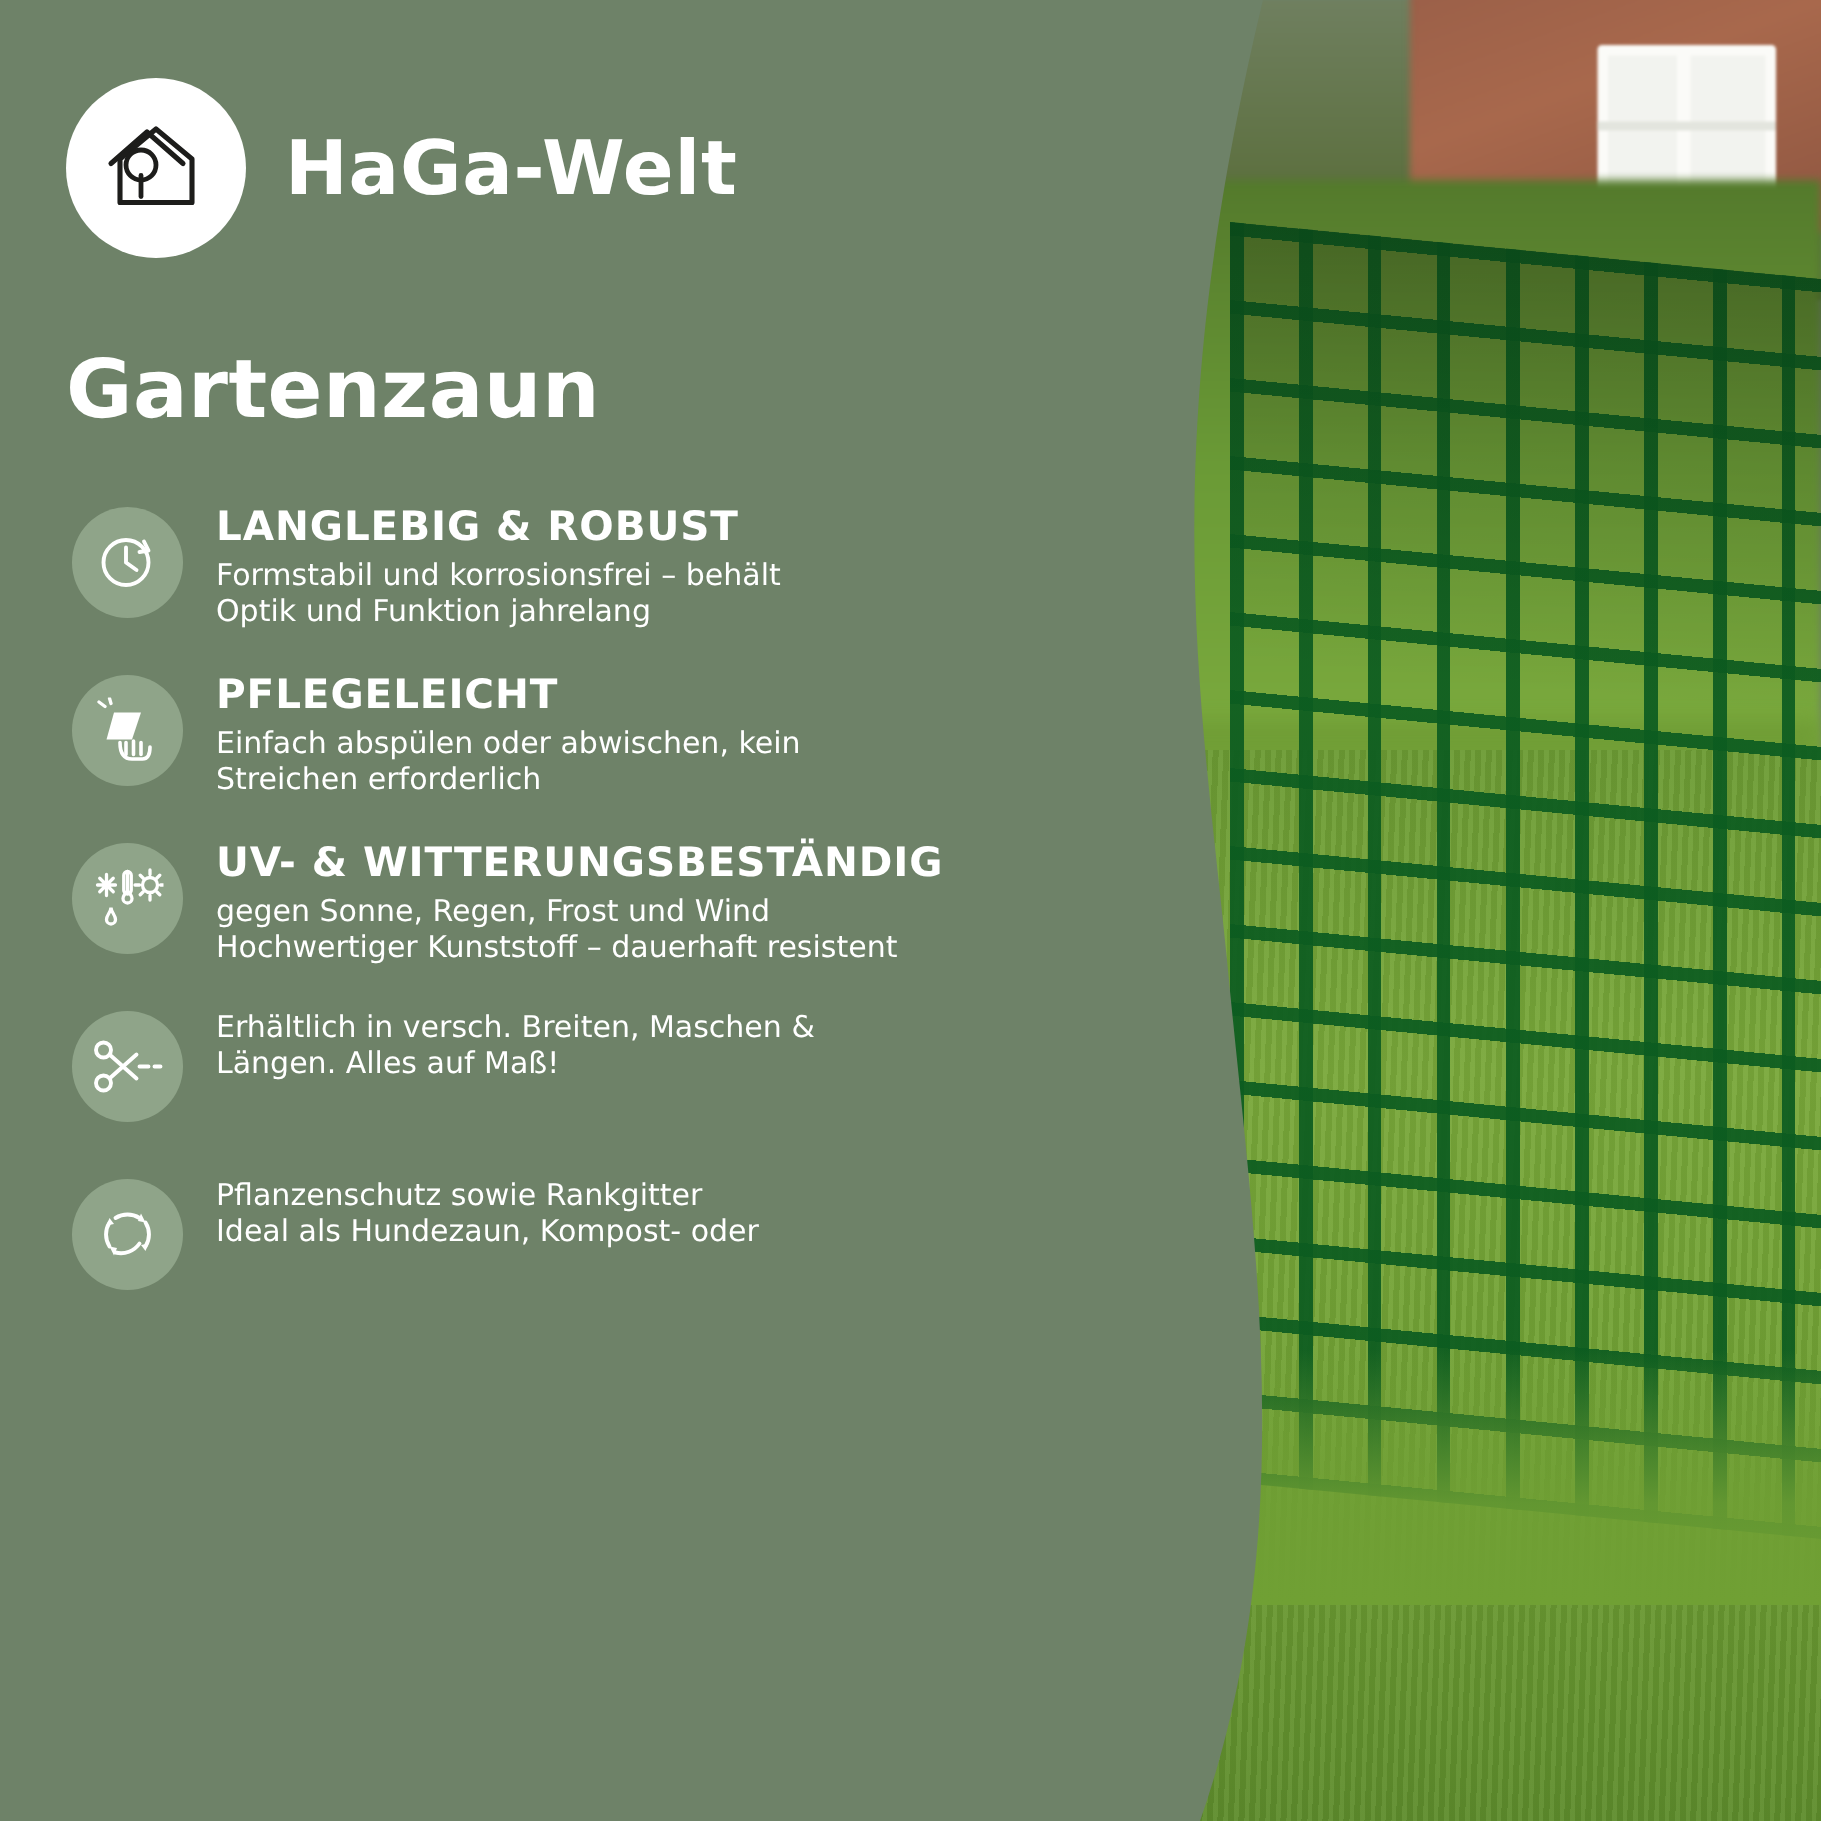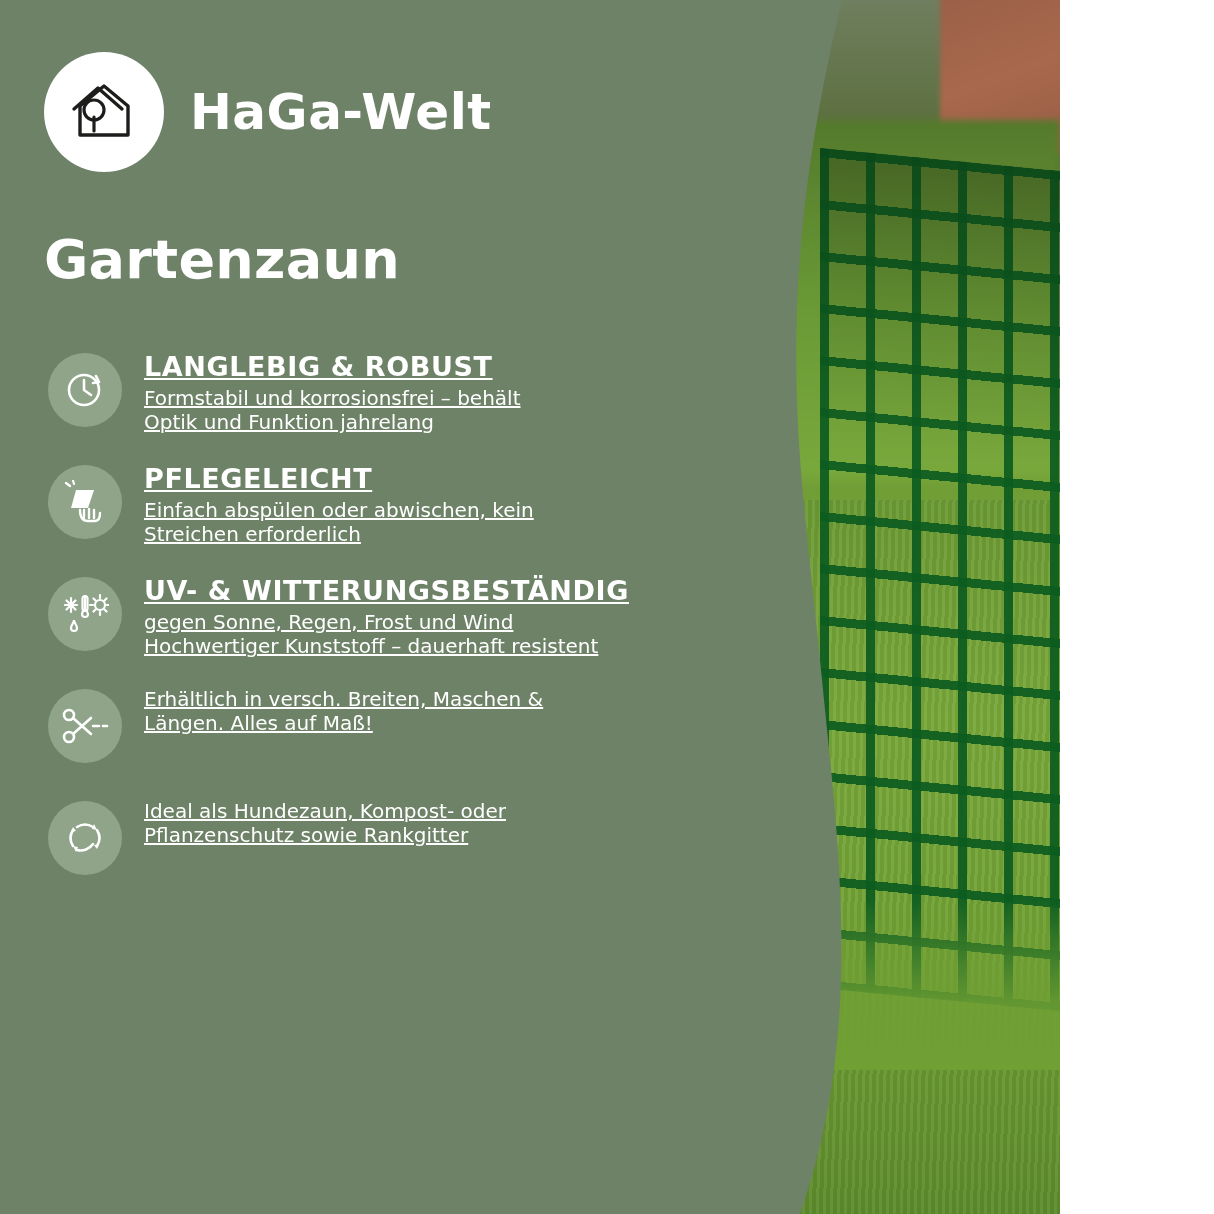--- a/index.html
+++ b/index.html
@@ -8,21 +8,21 @@
   }
   body {
     width: 1214px;
     height: 1214px;
     font-family: "DejaVu Sans", "Liberation Sans", sans-serif;
     overflow: hidden;
   }
 
   .poster {
     position: relative;
-    width: 1060px;
+    width: 1214px;
     height: 1214px;
     overflow: hidden;
     background: #6e8268;
   }
 
   
   .photo {
     position: absolute;
     inset: 0;
     background:
@@ -189,23 +189,22 @@
     font-size: 54px;
     font-weight: 700;
     color: #ffffff;
     letter-spacing: 0.3px;
   }
 
   
   .features {
     position: absolute;
     left: 48px;
-    top: 347px;
+    top: 332px;
     width: 780px;
-    text-decoration: underline;
   }
   .feature {
     display: flex;
     align-items: flex-start;
     gap: 22px;
     margin-bottom: 16px;
     min-height: 96px;
   }
   .feature-icon {
     width: 74px;
@@ -369,22 +368,22 @@
               <g fill="#ffffff">
                 <path d="M36 28 l-5 1 l3 4 Z"></path>
                 <path d="M13 36 l2 -5 l-5 -1 Z"></path>
                 <path d="M8 16 l5 -1 l-3 -4 Z"></path>
                 <path d="M31 8 l-2 5 l5 1 Z"></path>
               </g>
             </svg>
           </div>
           <div class="feature-text">
             <div class="feature-desc">
+              <span>Pflanzenschutz sowie Rankgitter</span>
               <span>Ideal als Hundezaun, Kompost- oder</span>
-              <span>Pflanzenschutz sowie Rankgitter</span>
             </div>
           </div>
         </div>
 
 
       </div>
     </div>
   </div>
 </div>
 

